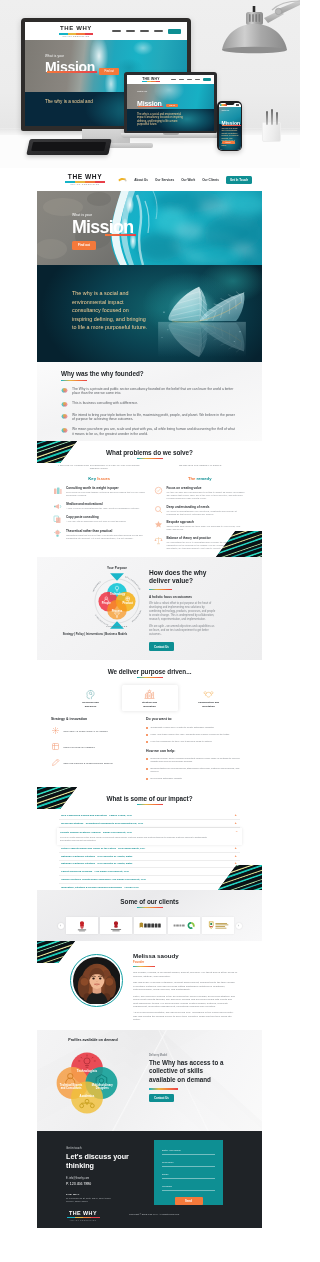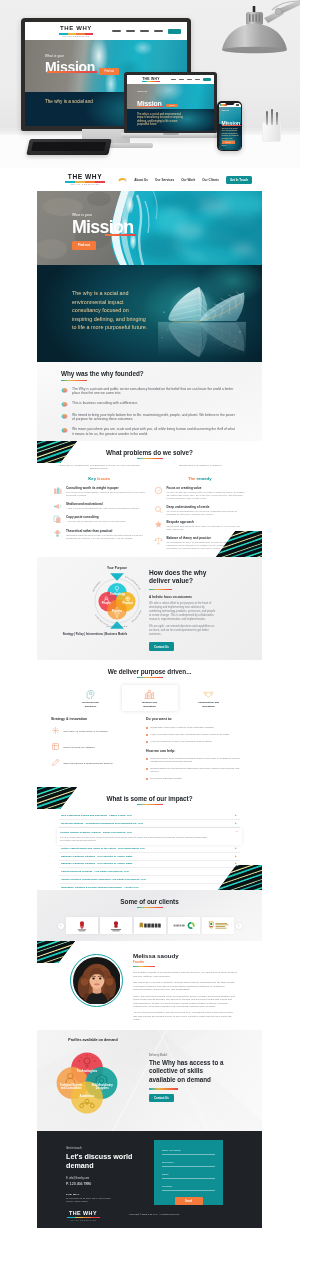--- a/index.html
+++ b/index.html
@@ -1393,22 +1393,22 @@
         <div class="pf-eyebrow">Delivery Model</div>
         <div class="pf-h">The Why has access to a collective of skills available on demand</div>
         <span class="pf-bar"></span>
         <span class="pf-btn">Contact Us</span>
       </div>
     </div>
 
     <div class="contact">
       <div class="ct-left">
         <div class="ct-eyebrow">Get in touch</div>
-        <div class="ct-h">Let's discuss world</div>
-        <div class="ct-h">demand</div>
+        <div class="ct-h">Let's discuss your</div>
+        <div class="ct-h">thinking</div>
         <div class="ct-meta">
           <div>E. info@thewhy.com</div>
           <div class="ph">P. 123 456 7890</div>
         </div>
         <div class="ct-off">
           <b>THE WHY</b>
           <span>81 Lumumbiyum St, Suite 10246, Janet Laurie</span>
           <span>Quebec, Jasper 11209</span>
         </div>
 

